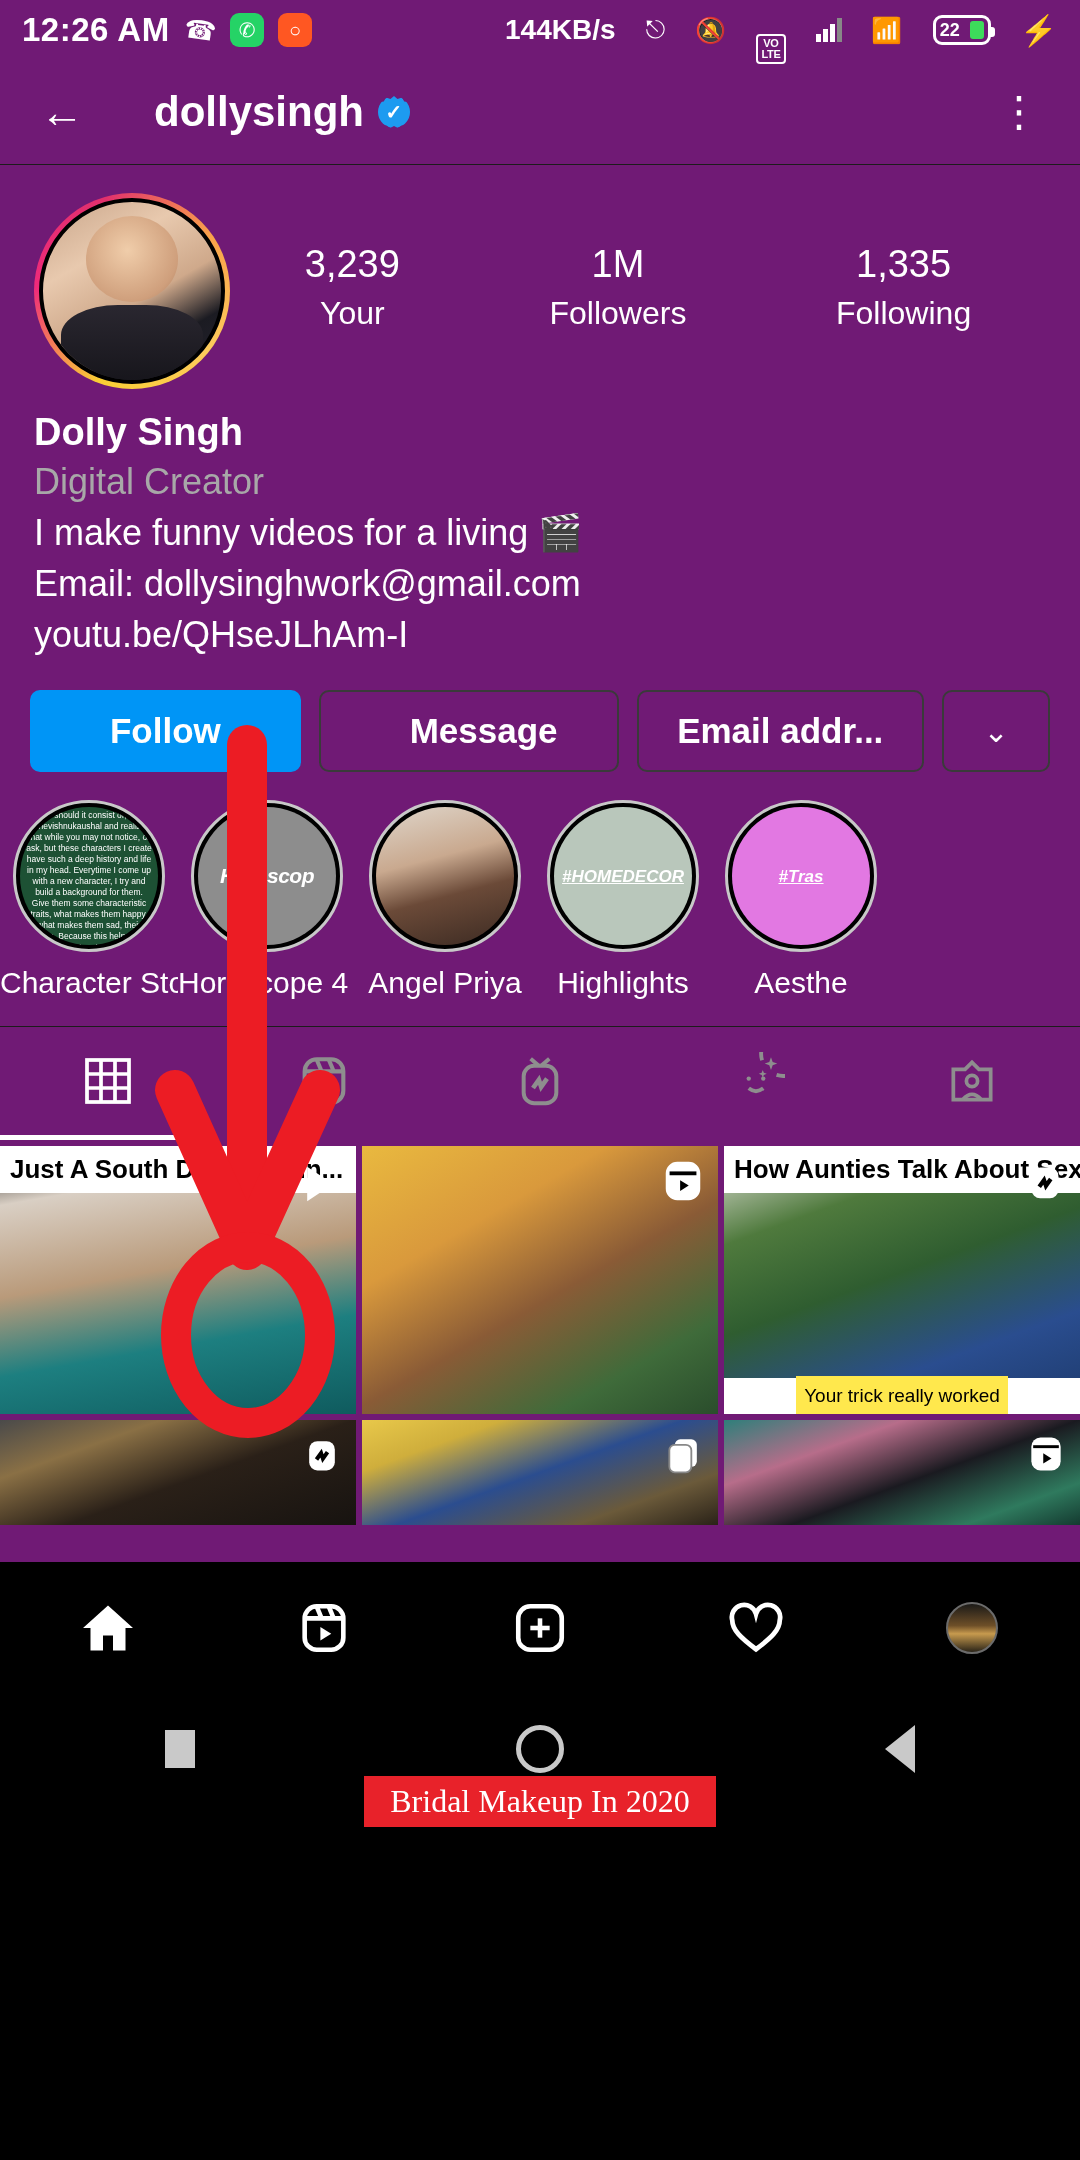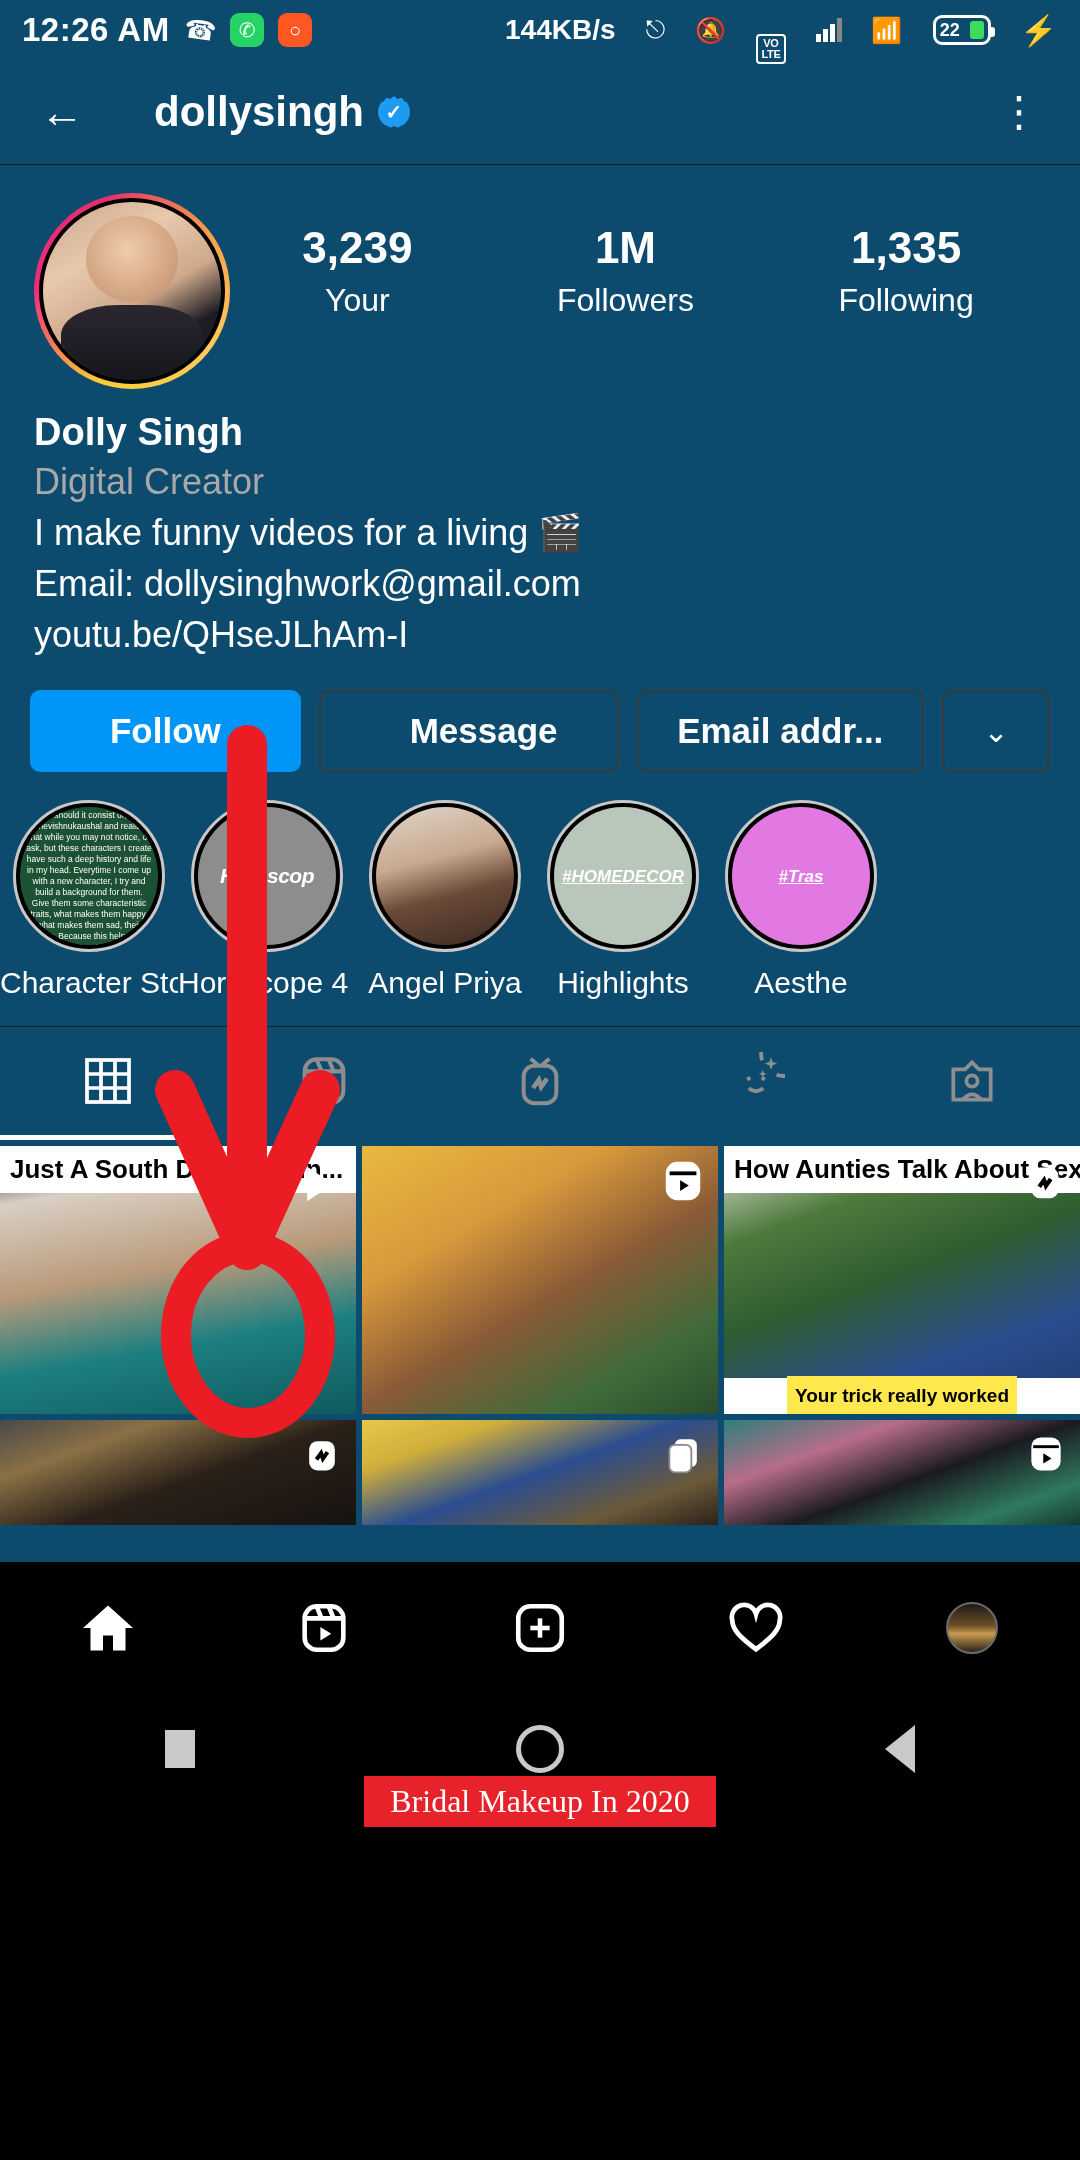--- a/index.html
+++ b/index.html
@@ -2,21 +2,21 @@
 <html><head>
 <meta charset="utf-8">
 <style>
   * { margin:0; padding:0; box-sizing:border-box; }
   html, body {
     width:1080px; height:2160px;
     background:#000;
     font-family:"Liberation Sans", sans-serif;
     overflow:hidden;
   }
-  .screen { position:relative; width:1080px; height:1804px; background:#0c4a6e; }
+  .screen { position:relative; width:1080px; height:1804px; background:#701a75; }
 
   
   .statusbar {
     height:60px; display:flex; align-items:center;
     padding:0 22px; color:#fff;
   }
   .sb-time { font-size:33px; font-weight:bold; letter-spacing:.5px; }
   .sb-left { display:flex; align-items:center; gap:14px; }
   .sb-right { margin-left:auto; display:flex; align-items:center; gap:30px; }
   .sb-speed { font-size:28px; font-weight:bold; }
@@ -96,21 +96,21 @@
     border-radius:50%;
     background:radial-gradient(circle at 45% 40%,#f0cdaa,#cf9f7c 70%,#a87a5c);
   }
   .avatar-inner:after{
     content:""; position:absolute; left:10%; bottom:0; width:80%; height:42%;
     background:linear-gradient(180deg,#2a2730,#17161c);
     border-radius:40% 40% 0 0;
   }
   .stats { flex:1; display:flex; justify-content:space-around; padding-top:30px; }
   .stat { text-align:center; color:#fff; }
-  .stat-num { font-size:44px; font-weight:bold; line-height:1.15; }
+  .stat-num { font-size:38px; font-weight:normal; line-height:1.15;margin-top:20px; }
   .stat-label { font-size:32px; margin-top:8px; }
 
   .bio { padding:18px 34px 0 34px; color:#fff; }
   .bio-name { font-size:38px; font-weight:bold; line-height:1.35; }
   .bio-category { font-size:36px; color:#a8a8a8; line-height:1.35; }
   .bio-line { font-size:36px; line-height:1.42; white-space:nowrap; }
 
   
   .actions { display:flex; gap:18px; padding:30px 30px 0 30px; }
   .btn {
@@ -166,21 +166,21 @@
     overflow:hidden; z-index:3;
   }
   .cell-badge {
     position:absolute; top:12px; right:12px; z-index:4; color:#fff;
   }
   .banner-yellow {
     position:absolute; left:0; right:0; bottom:0; background:#fff; z-index:3;
     text-align:center; padding:7px 0;
   }
   .banner-yellow span {
-    background:#ffe84d; color:#000; font-size:19px; font-weight:bold; padding:9px 8px;
+    background:#ffe84d; color:#000; font-size:19px; font-weight:normal; padding:9px 8px;
   }
   .ph1 { background:linear-gradient(170deg,#0b0b0b 0%,#d9cfc4 18%,#b99a7a 46%,#1d7f80 70%,#0f5b5e 100%); }
   .ph2 { background:linear-gradient(150deg,#e9b93f 0%,#d9993c 30%,#8a5b36 55%,#3f6b3a 80%,#2a4d2c 100%); }
   .ph3 { background:linear-gradient(160deg,#e7e5df 0%,#4f7a3d 25%,#2f5d30 48%,#2a4d8f 74%,#1d3a6b 100%); }
   .ph4 { background:linear-gradient(160deg,#4a4a4a 0%,#8a7045 25%,#2a2018 55%,#171310 100%); }
   .ph5 { background:linear-gradient(160deg,#e8c84a 0%,#cfae3c 22%,#2b4d8f 50%,#6b5a3a 78%,#2a2218 100%); }
   .ph6 { background:linear-gradient(160deg,#2e7f7a 0%,#b76d8a 28%,#1a1a20 55%,#2f7a5e 82%,#143a30 100%); }
 
   
   .bottomnav {

